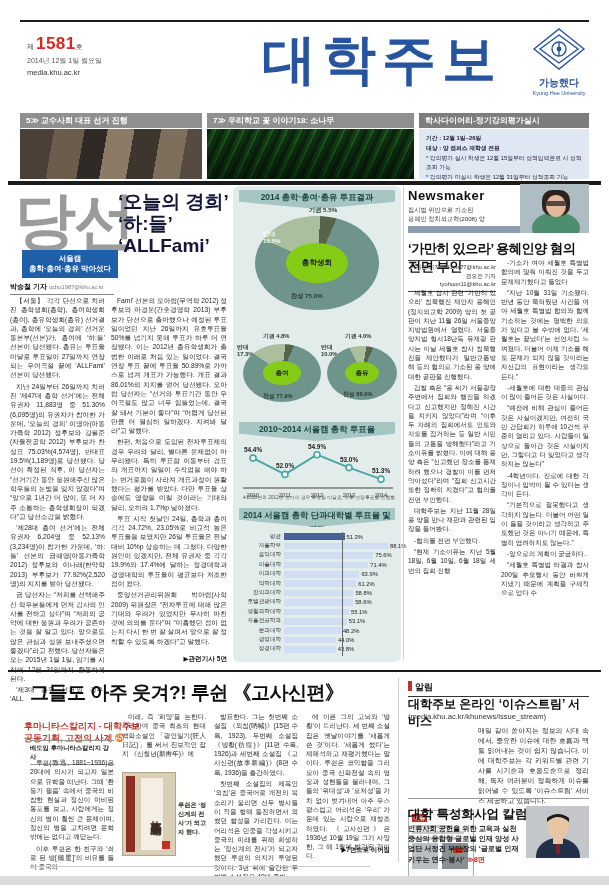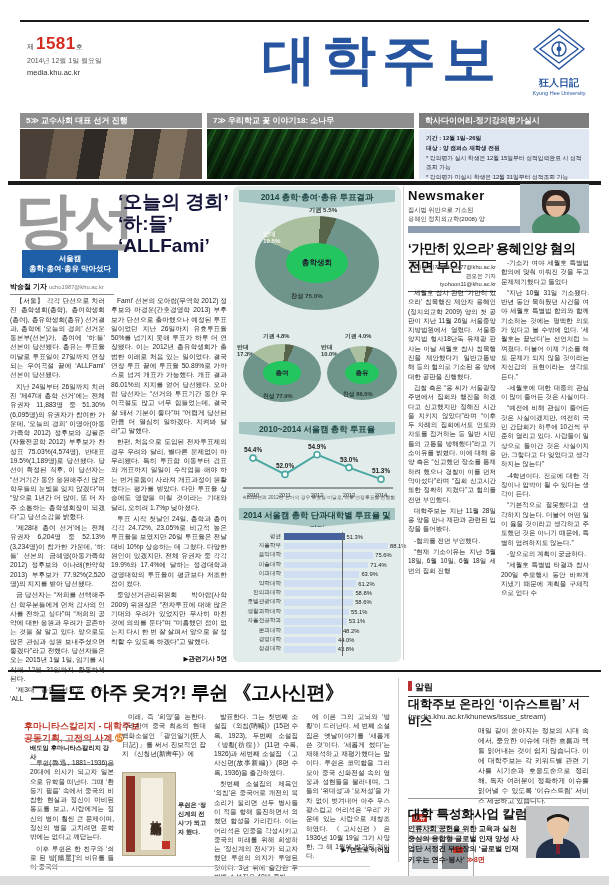--- a/index.html
+++ b/index.html
@@ -29,21 +29,21 @@
   .byline{font-size:7px;font-weight:bold;color:#111;}
   .byline .email{font-weight:normal;font-size:5.8px;color:#777;}
   .bodycol{font-size:6.7px;line-height:9.3px;text-align:justify;color:#1c1c1c;}
   .bodycol p{margin:0 0 2px 0;text-indent:6px;}
   .related{font-size:6.6px;font-weight:bold;text-align:right;color:#111;}
   
   .info-panel{background:#e2ecea;border-radius:6px;}
   .ribbon{background:#a5c6c3;color:#1d4644;font-size:8.4px;font-weight:bold;text-align:center;
           line-height:14px;clip-path:polygon(0 0,100% 0,100% 62%,50% 100%,0 62%);height:19px;}
   .donut{border-radius:50%;position:absolute;}
-  .donut-hole{position:absolute;background:#22c55e;border-radius:50%;display:flex;
+  .donut-hole{position:absolute;background:#84cc16;border-radius:50%;display:flex;
               align-items:center;justify-content:center;font-size:7.6px;font-weight:bold;color:#223;}
   .donut-lab{position:absolute;font-size:6.2px;font-weight:bold;white-space:nowrap;}
   .lab-dark{color:#2a3a33;}
   .lab-light{color:#f4f8f5;}
   .chart-note{font-size:4.8px;color:#555;text-align:right;}
   .bar-wrap{position:absolute;}
   .bar-row{display:flex;align-items:center;height:9.4px;}
   .bar-label{width:46px;font-size:5.6px;color:#333;text-align:right;padding-right:3px;flex:none;}
   .bar{height:6.6px;background:#cfdef2;flex:none;}
   .bar-avg{background:#46619b;}
@@ -102,21 +102,21 @@
   <div class="abs" style="left:526px;top:26px;width:66px;color:#27549f;">
     <svg width="66" height="46" viewBox="0 0 66 46">
       <g fill="none" stroke="#27549f" stroke-width="1.4">
         <polygon points="33,3 58,23 33,43 8,23"></polygon>
         <polygon points="33,9 52,23 33,37 14,23"></polygon>
         <circle cx="33" cy="23" r="7"></circle>
         <line x1="33" y1="16" x2="33" y2="30"></line>
       </g>
       <circle cx="33" cy="23" r="2.4" fill="#27549f"></circle>
     </svg>
-    <div class="logo-kr">狂人日記</div>
+    <div class="logo-kr">가능했다</div>
     <div class="logo-en">Kyung Hee University</div>
   </div>
 
   <div class="abs" style="left:20px;top:113px;width:182px;">
     <div class="teaser-head">5≫ 교수사회 대표 선거 진행</div>
     <div class="photo" style="height:50px;margin-top:1px;
       background:linear-gradient(100deg,#4a4038 0 18%,#6b5c4c 18% 34%,#2f2a26 34% 46%,#8a7a66 46% 60%,#3c362f 60% 74%,#7d6f5c 74% 88%,#554b40 88%);"></div>
   </div>
   <div class="abs" style="left:207px;top:113px;width:207px;">
     <div class="teaser-head">7≫ 우리학교 꽃 이야기18: 소나무</div>

